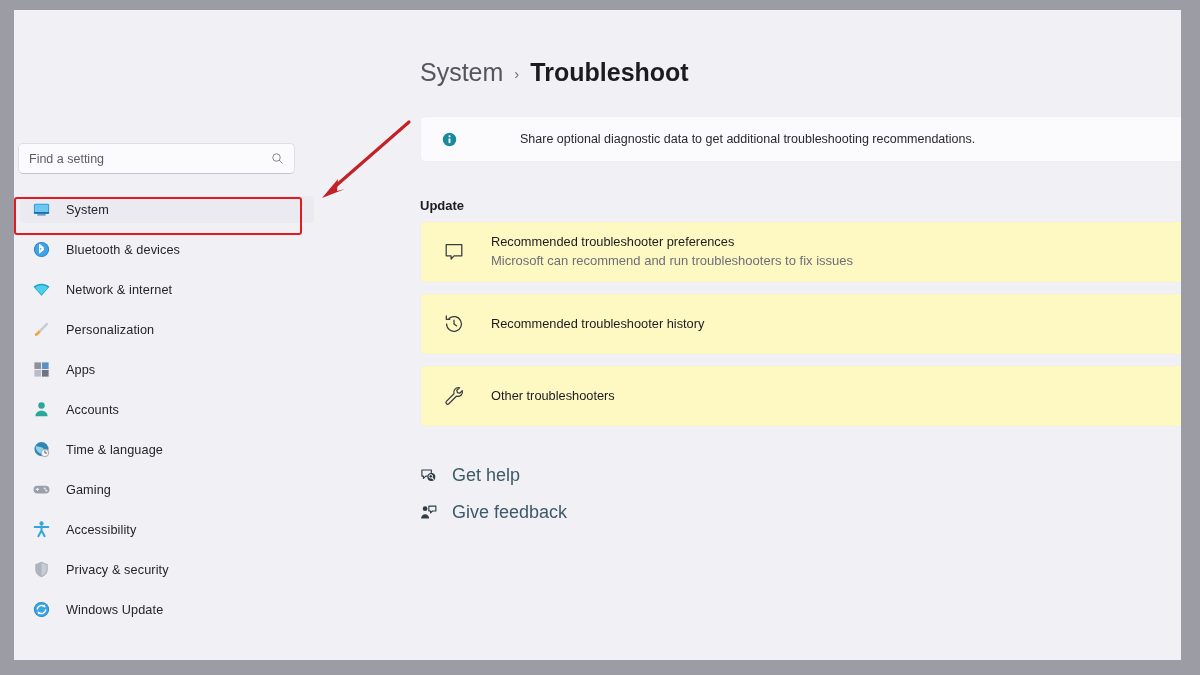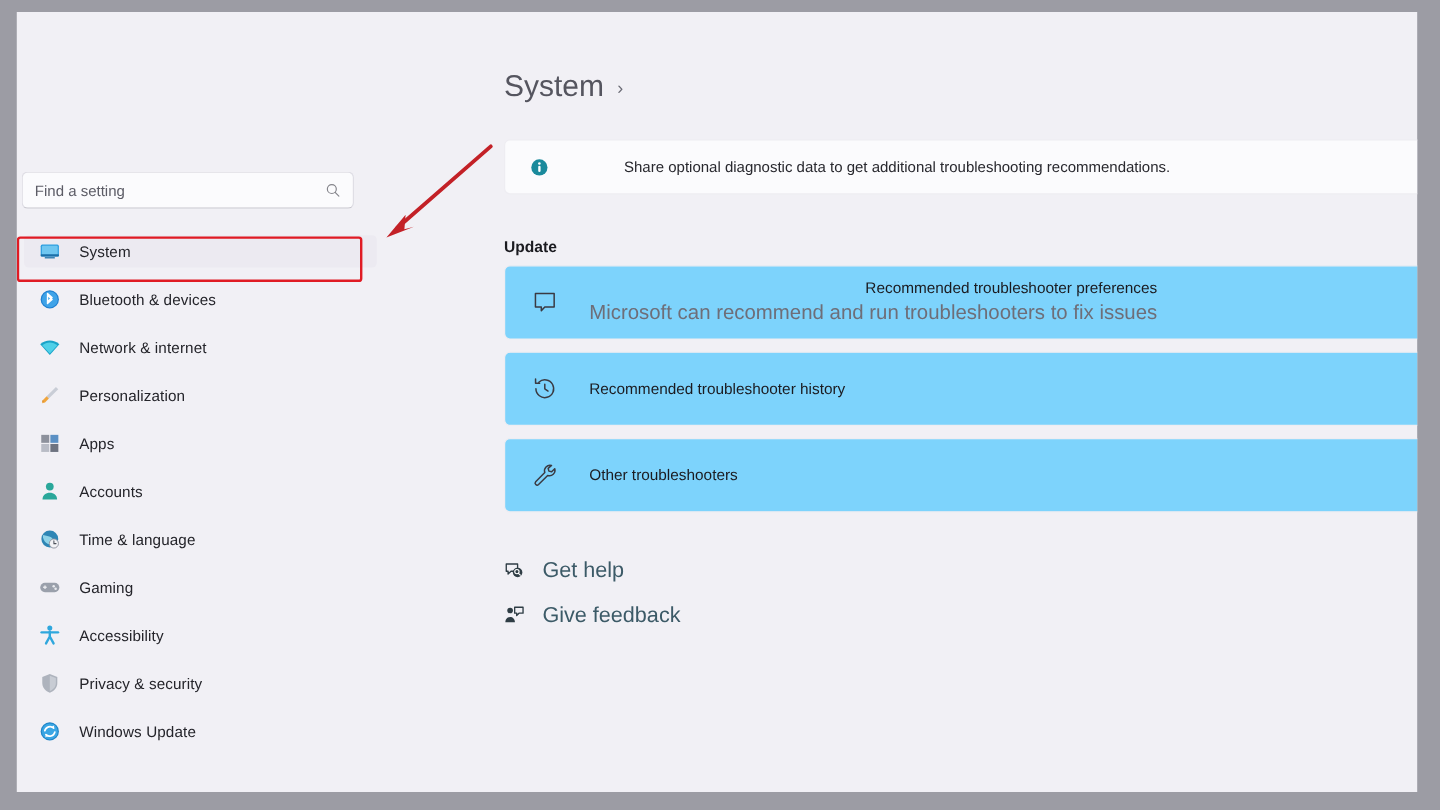--- a/index.html
+++ b/index.html
@@ -153,39 +153,38 @@
     font-size: 13px;
     font-weight: 600;
     color: #1b1b20;
   }
 
   .cards { position: absolute; left: 100px; top: 211px; width: 767px; }
   .card {
     position: relative;
     width: 767px;
     height: 62px;
-    background: #7dd3fc;
+    background: #fef9c3;
     border: 1px solid #eeedf2;
     border-radius: 5px;
     box-sizing: border-box;
     display: flex;
     align-items: center;
     margin-bottom: 10px;
-    text-align: right;
   }
   .card-icon {
     width: 22px; height: 22px;
     margin-left: 22px;
     margin-right: 26px;
     flex: none;
     display: flex; align-items: center; justify-content: center;
   }
   .card-texts { display: flex; flex-direction: column; justify-content: center; }
   .card-title { font-size: 12.8px; color: #1b1b20; line-height: 1.35; }
-  .card-sub { font-size: 17px; color: #6e6e78; line-height: 1.45; margin-top: 1px; }
+  .card-sub { font-size: 13px; color: #6e6e78; line-height: 1.45; margin-top: 1px; }
 
   .links { position: absolute; left: 100px; top: 455px; }
   .link-row {
     display: flex;
     align-items: center;
     margin-bottom: 16px;
   }
   .link-icon {
     width: 17px; height: 17px;
     margin-right: 15px;
@@ -349,20 +348,21 @@
     <svg id="arrow-svg" viewBox="0 0 120 100">
       <line x1="105" y1="12" x2="27" y2="80" stroke="#c32127" stroke-width="3.2" stroke-linecap="round"></line>
       <path d="M18 88 L34 69 L33 81 L41 79 Z" fill="#c32127"></path>
     </svg>
 
     <div id="main">
 
       <div class="breadcrumb">
         <span class="crumb-parent">System</span>
         <span class="crumb-sep">›</span>
+        <span class="crumb-current">Troubleshoot</span>
       </div>
 
       <div class="info-banner">
         <svg class="info-icon" viewBox="0 0 16 16">
           <circle cx="8" cy="8" r="7.2" fill="#1a8a9c"></circle>
           <circle cx="8" cy="4.6" r="1.15" fill="#ffffff"></circle>
           <rect x="6.95" y="6.6" width="2.1" height="5.4" rx="1.05" fill="#ffffff"></rect>
         </svg>
         <span class="info-text">Share optional diagnostic data to get additional troubleshooting recommendations.</span>
       </div>

